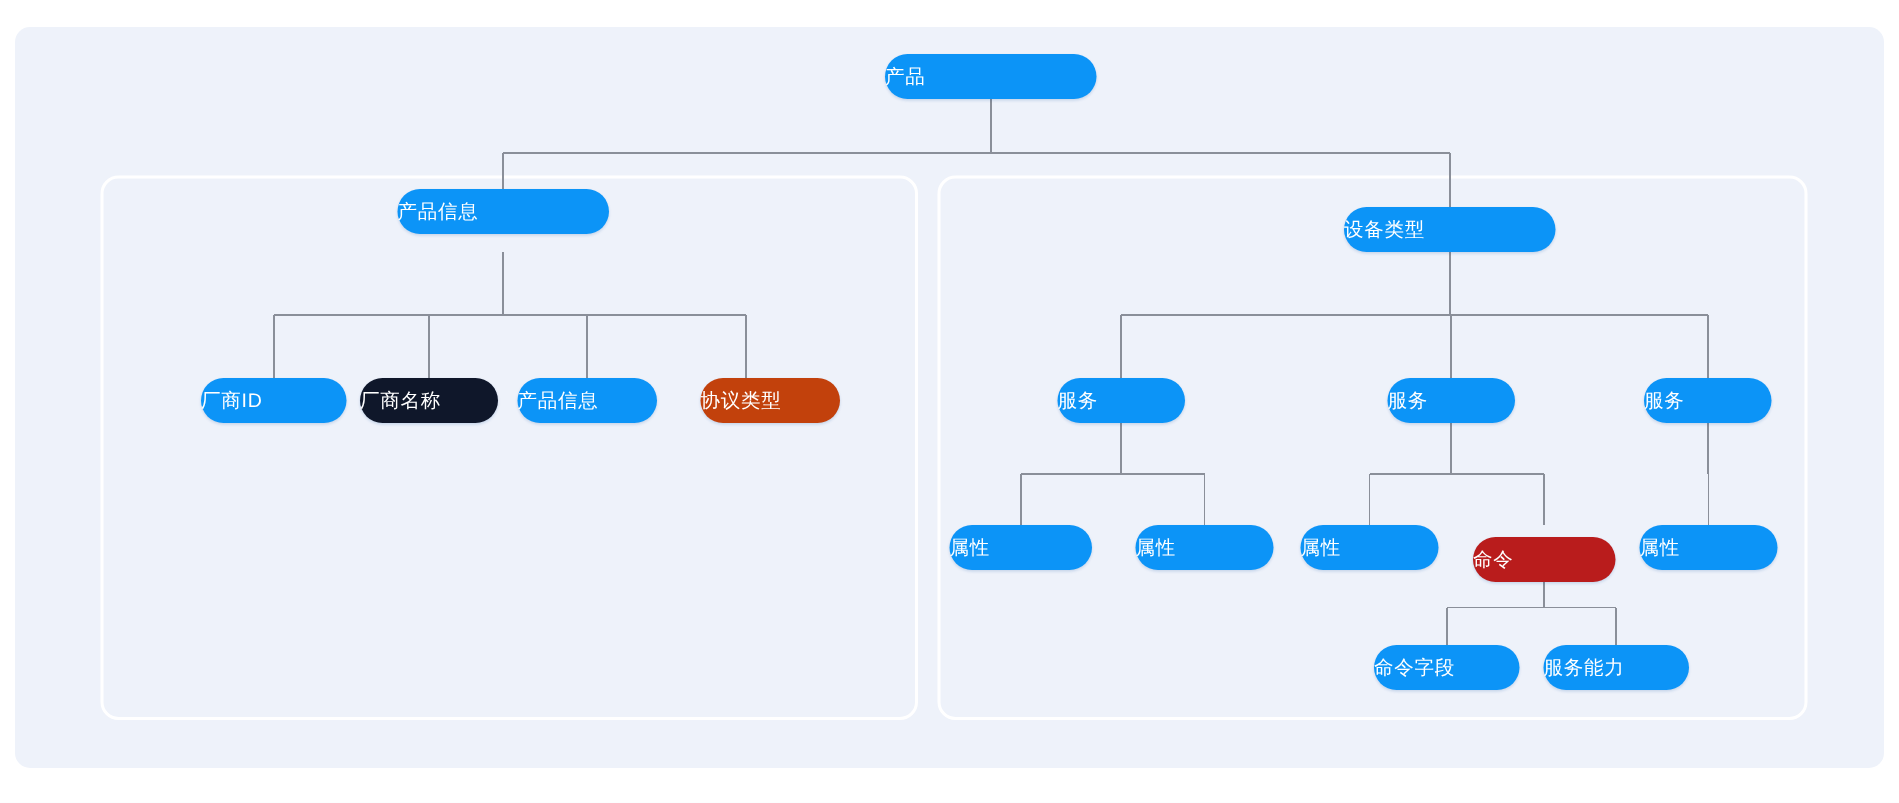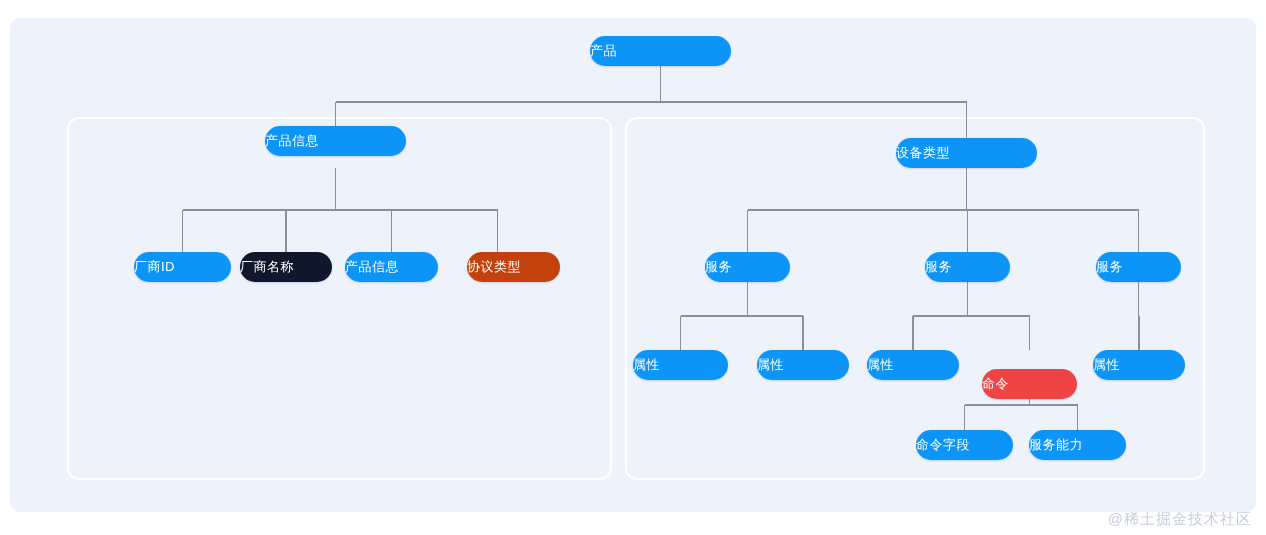--- a/index.html
+++ b/index.html
@@ -106,21 +106,20 @@
       <div class="node" style="left: 134px; top: 252px; width: 97px; background: rgb(12, 148, 247); color: rgb(255, 255, 255);"><span>厂商ID</span></div>
       <div class="node" style="left: 240px; top: 252px; width: 92px; background: #0f172a; color: rgb(255, 255, 255);"><span>厂商名称</span></div>
       <div class="node" style="left: 345px; top: 252px; width: 93px; background: rgb(12, 148, 247); color: rgb(255, 255, 255);"><span>产品信息</span></div>
       <div class="node" style="left: 467px; top: 252px; width: 93px; background: #c2410c; color: rgb(255, 255, 255);"><span>协议类型</span></div>
       <div class="node" style="left: 705px; top: 252px; width: 85px; background: rgb(12, 148, 247); color: rgb(255, 255, 255);"><span>服务</span></div>
       <div class="node" style="left: 925px; top: 252px; width: 85px; background: rgb(12, 148, 247); color: rgb(255, 255, 255);"><span>服务</span></div>
       <div class="node" style="left: 1096px; top: 252px; width: 85px; background: rgb(12, 148, 247); color: rgb(255, 255, 255);"><span>服务</span></div>
       <div class="node" style="left: 633px; top: 350px; width: 95px; background: rgb(12, 148, 247); color: rgb(255, 255, 255);"><span>属性</span></div>
       <div class="node" style="left: 757px; top: 350px; width: 92px; background: rgb(12, 148, 247); color: rgb(255, 255, 255);"><span>属性</span></div>
       <div class="node" style="left: 867px; top: 350px; width: 92px; background: rgb(12, 148, 247); color: rgb(255, 255, 255);"><span>属性</span></div>
-      <div class="node" style="left: 982px; top: 369px; width: 95px; background: #ef4444; color: rgb(255, 255, 255);"><span>命令</span></div>
+      <div class="node" style="left: 982px; top: 358px; width: 95px; background: #b91c1c; color: rgb(255, 255, 255);"><span>命令</span></div>
       <div class="node" style="left: 1093px; top: 350px; width: 92px; background: rgb(12, 148, 247); color: rgb(255, 255, 255);"><span>属性</span></div>
       <div class="node" style="left: 916px; top: 430px; width: 97px; background: rgb(12, 148, 247); color: rgb(255, 255, 255);"><span>命令字段</span></div>
       <div class="node" style="left: 1029px; top: 430px; width: 97px; background: rgb(12, 148, 247); color: rgb(255, 255, 255);"><span>服务能力</span></div>
     </div>
 
-  <div class="watermark">@稀土掘金技术社区</div>
 
 </div>
 
 </body></html>

